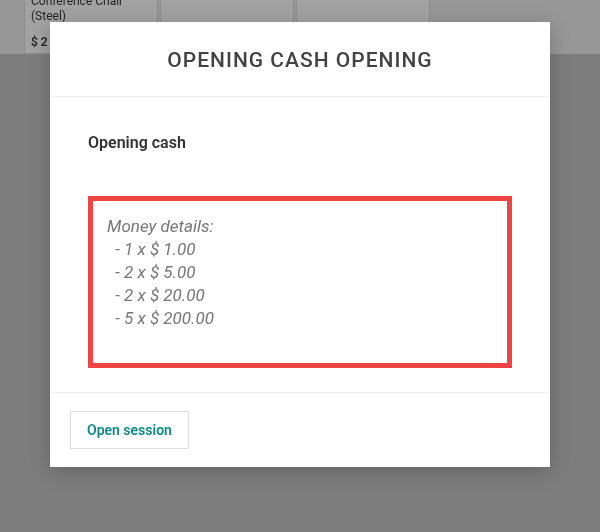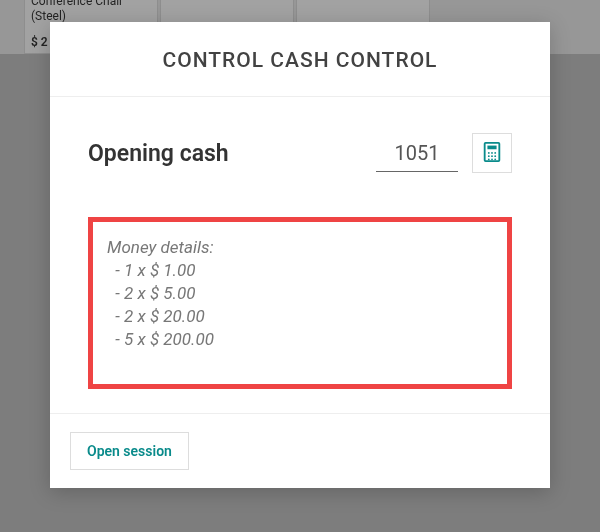--- a/index.html
+++ b/index.html
@@ -84,21 +84,21 @@
     .modal-body {
       padding: 36px 38px 20px;
     }
     .row {
       display: flex;
       align-items: center;
       justify-content: space-between;
       margin-bottom: 44px;
     }
     .label {
-      font-size: 23px;
+      font-size: 16px;
       font-weight: 600;
       color: #333;
     }
     .input-group {
       display: flex;
       align-items: center;
       gap: 14px;
     }
     .cash-input {
       border: none;
@@ -171,45 +171,25 @@
   </div>
   <div class="product-card">
     <div class="title">Office Chair Black</div>
   </div>
 </div>
 
 <div class="overlay"></div>
 
 <div class="modal">
   <div class="modal-header">
-    <div class="modal-title">CONTROL CASH CONTROL</div>
+    <div class="modal-title">OPENING CASH OPENING</div>
   </div>
   <div class="modal-body">
     <div class="row">
       <div class="label">Opening cash</div>
-      <div class="input-group">
-        <input class="cash-input" type="text" value="1051" style="">
-        <button class="calc-btn">
-          <span>
-            <svg viewBox="0 0 24 24" fill="none" stroke="#0a8b8b" stroke-width="2">
-              <rect x="4" y="2" width="16" height="20" rx="1"></rect>
-              <rect x="7" y="5" width="10" height="4" fill="#0a8b8b" stroke="none"></rect>
-              <circle cx="8.5" cy="13" r="1" fill="#0a8b8b" stroke="none"></circle>
-              <circle cx="12" cy="13" r="1" fill="#0a8b8b" stroke="none"></circle>
-              <circle cx="15.5" cy="13" r="1" fill="#0a8b8b" stroke="none"></circle>
-              <circle cx="8.5" cy="16.5" r="1" fill="#0a8b8b" stroke="none"></circle>
-              <circle cx="12" cy="16.5" r="1" fill="#0a8b8b" stroke="none"></circle>
-              <circle cx="15.5" cy="16.5" r="1" fill="#0a8b8b" stroke="none"></circle>
-              <circle cx="8.5" cy="20" r="1" fill="#0a8b8b" stroke="none"></circle>
-              <circle cx="12" cy="20" r="1" fill="#0a8b8b" stroke="none"></circle>
-              <circle cx="15.5" cy="20" r="1" fill="#0a8b8b" stroke="none"></circle>
-            </svg>
-          </span>
-        </button>
-      </div>
     </div>
     <textarea class="notes" style="">Money details:
   - 1 x $ 1.00
   - 2 x $ 5.00
   - 2 x $ 20.00
   - 5 x $ 200.00</textarea>
   </div>
   <div class="modal-footer">
     <button class="open-btn">Open session</button>
   </div>

